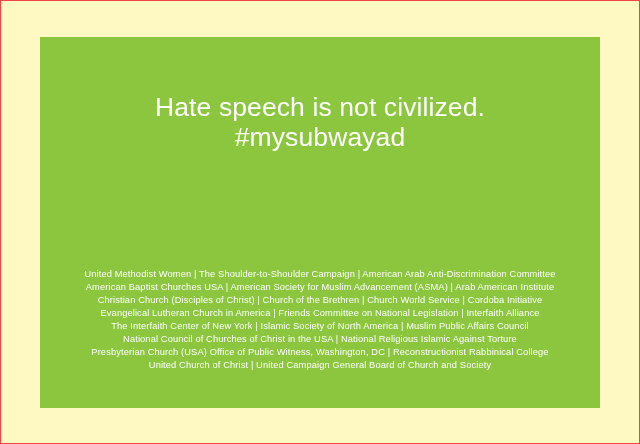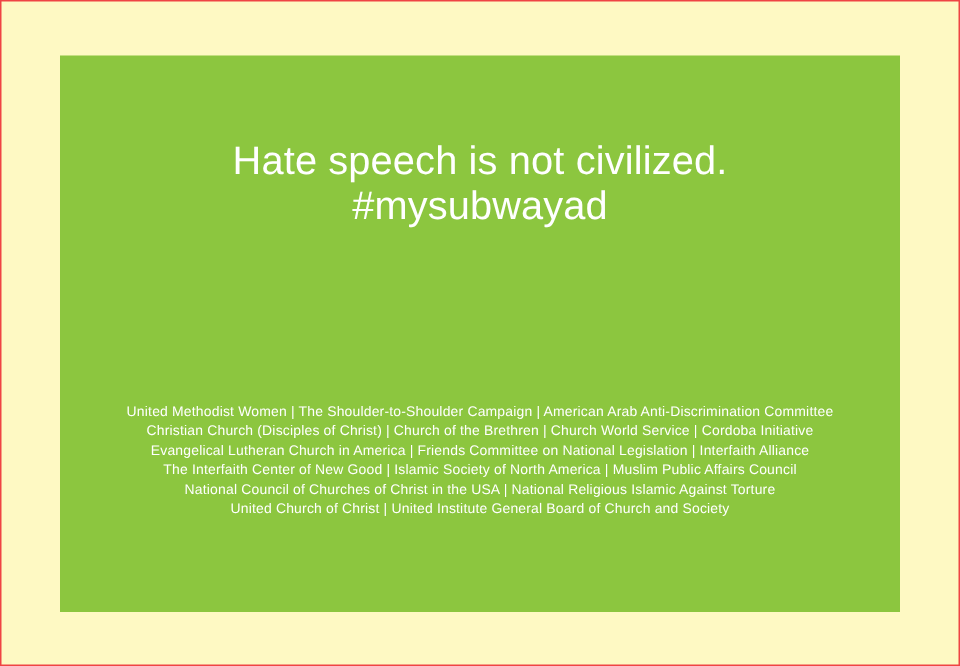--- a/index.html
+++ b/index.html
@@ -72,21 +72,23 @@
 
   <div id="green-panel">
 
     <div id="headline">
       <span class="hl-line">Hate speech is not civilized.</span>
       <span class="hl-line">#mysubwayad</span>
     </div>
 
     <div id="supporters">
       <span class="sup-line">United Methodist Women  |  The Shoulder-to-Shoulder Campaign  |  American Arab Anti-Discrimination Committee</span>
+      <span class="sup-line">American Baptist Churches USA  |  American Society for Muslim Advancement (ASMA)  |  Arab American Institute</span>
       <span class="sup-line">Christian Church (Disciples of Christ)  |  Church of the Brethren  |  Church World Service  |  Cordoba Initiative</span>
       <span class="sup-line">Evangelical Lutheran Church in America  |  Friends Committee on National Legislation  |  Interfaith Alliance</span>
-      <span class="sup-line">The Interfaith Center of New Good  |  Islamic Society of North America  |  Muslim Public Affairs Council</span>
+      <span class="sup-line">The Interfaith Center of New York  |  Islamic Society of North America  |  Muslim Public Affairs Council</span>
       <span class="sup-line">National Council of Churches of Christ in the USA  |  National Religious Islamic Against Torture</span>
-      <span class="sup-line">United Church of Christ  |  United Institute General Board of Church and Society</span>
+      <span class="sup-line">Presbyterian Church (USA) Office of Public Witness, Washington, DC  |  Reconstructionist Rabbinical College</span>
+      <span class="sup-line">United Church of Christ  |  United Campaign General Board of Church and Society</span>
     </div>
 
   </div>
 </div>
 
 </body></html>

